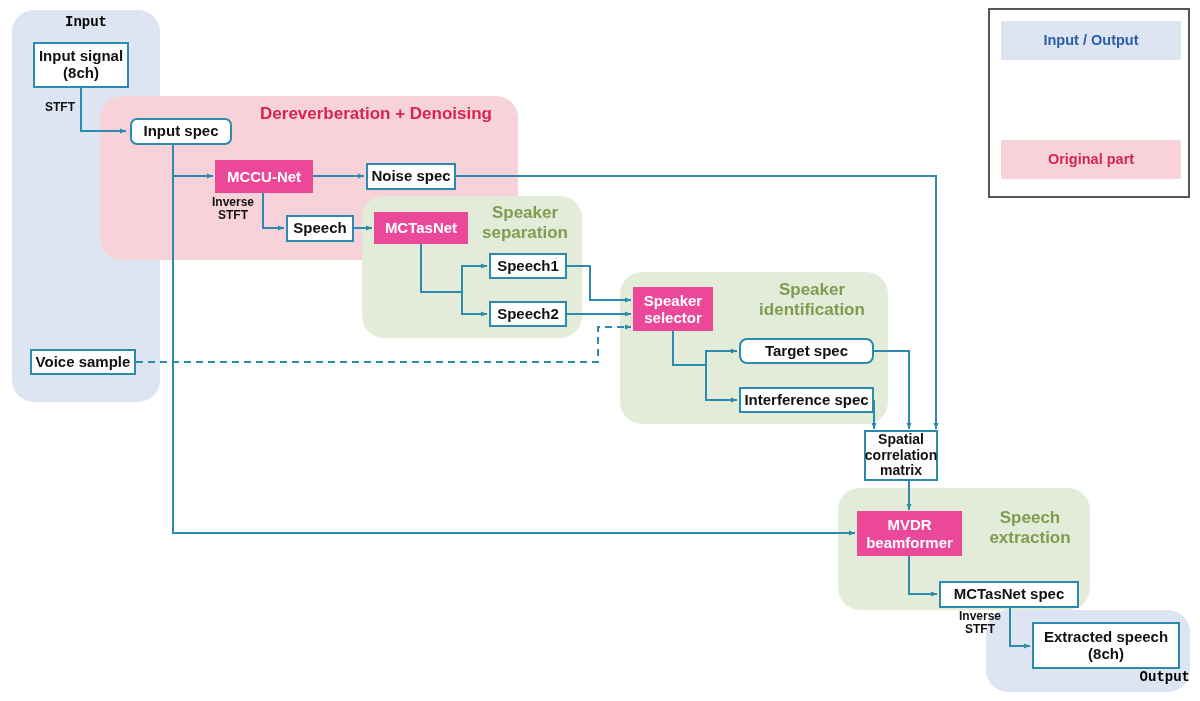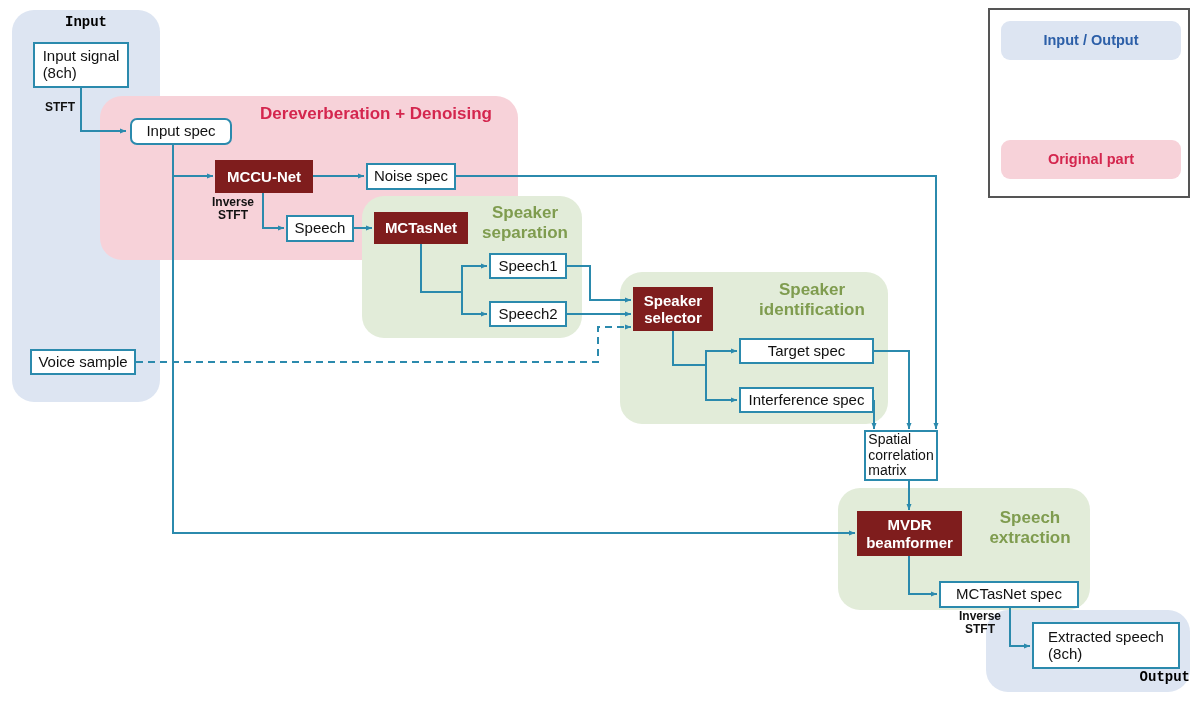--- a/index.html
+++ b/index.html
@@ -10,34 +10,34 @@
   .panel.blue{background:#dde5f2;}
   .panel.pink{background:#f7d2d9;}
   .panel.green{background:#e2ecd9;}
 
   .ptitle{position:absolute;font-weight:bold;text-align:center;line-height:1.15;}
   .ptitle.blue{color:#000000;font-size:14px;font-family:Liberation Mono, monospace;}
   .ptitle.pink{color:#d4264e;font-size:17px;}
   .ptitle.green{color:#7f9c4f;font-size:17px;}
 
   .wbox{position:absolute;background:#ffffff;border:2px solid #2b8aad;
-        display:flex;align-items:center;justify-content:center;
-        color:#111;font-weight:normal;font-size:15px;line-height:1.12;box-sizing:border-box;}
-  .tbox{position:absolute;background:#7f1d1d;border:0;
+        display:flex;align-items:center;justify-content:center;text-align:center;
+        color:#111;font-weight:bold;font-size:15px;line-height:1.12;box-sizing:border-box;}
+  .tbox{position:absolute;background:#ec4899;border:0;
         display:flex;align-items:center;justify-content:center;text-align:center;
         color:#ffffff;font-weight:bold;font-size:15px;line-height:1.15;box-sizing:border-box;}
 
   .elabel{position:absolute;font-weight:bold;font-size:12px;color:#111;
           text-align:center;line-height:1.12;}
 
   svg.wires{position:absolute;left:0;top:0;width:1200px;height:701px;overflow:visible;}
 
   
   .legend{position:absolute;background:#ffffff;border:2px solid #555;box-sizing:border-box;}
-  .lrow{position:absolute;border-radius:9px;display:flex;align-items:center;
+  .lrow{position:absolute;border-radius:2px;display:flex;align-items:center;
         justify-content:center;text-align:center;font-weight:bold;font-size:14.5px;line-height:1.2;}
   .lrow.blue{background:#dde5f2;color:#2c5fa8;}
   .lrow.green{background:#e2ecd9;color:#7f9c4f;}
   .lrow.pink{background:#f7d2d9;color:#d4264e;}
 </style>
 </head>
 <body>
 
 <div id="stage">
 
@@ -147,21 +147,21 @@
 
   <div class="wbox" style="left:30px;top:349px;width:106px;height:26px;">Voice sample</div>
 
   <div class="tbox" style="left:633px;top:287px;width:80px;height:44px;">
     <div>
       <span>Speaker</span><br>
       <span>selector</span>
     </div>
   </div>
 
-  <div class="wbox" style="left:739px;top:338px;width:135px;height:26px;">Target spec</div>
+  <div class="wbox" style="left:739px;top:338px;width:135px;height:26px;border-radius:8px;">Target spec</div>
 
   <div class="wbox" style="left:739px;top:387px;width:135px;height:26px;">Interference spec</div>
 
   <div class="wbox" style="left:864px;top:430px;width:74px;height:51px;font-size:14px;">
     <div>
       <span>Spatial</span><br>
       <span>correlation</span><br>
       <span>matrix</span>
     </div>
   </div>

